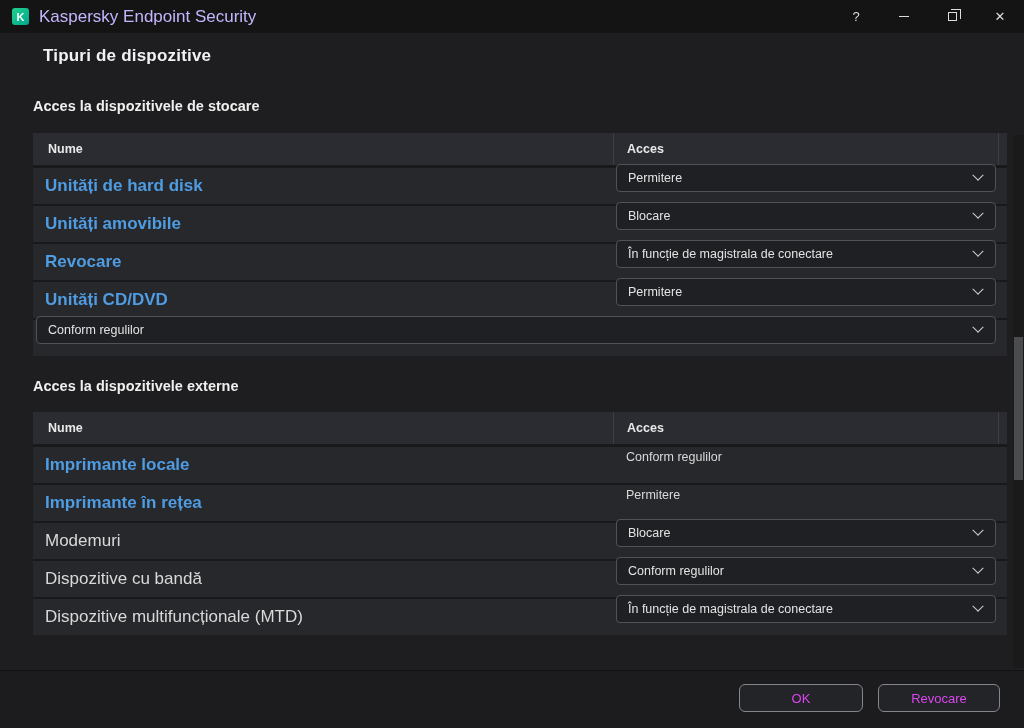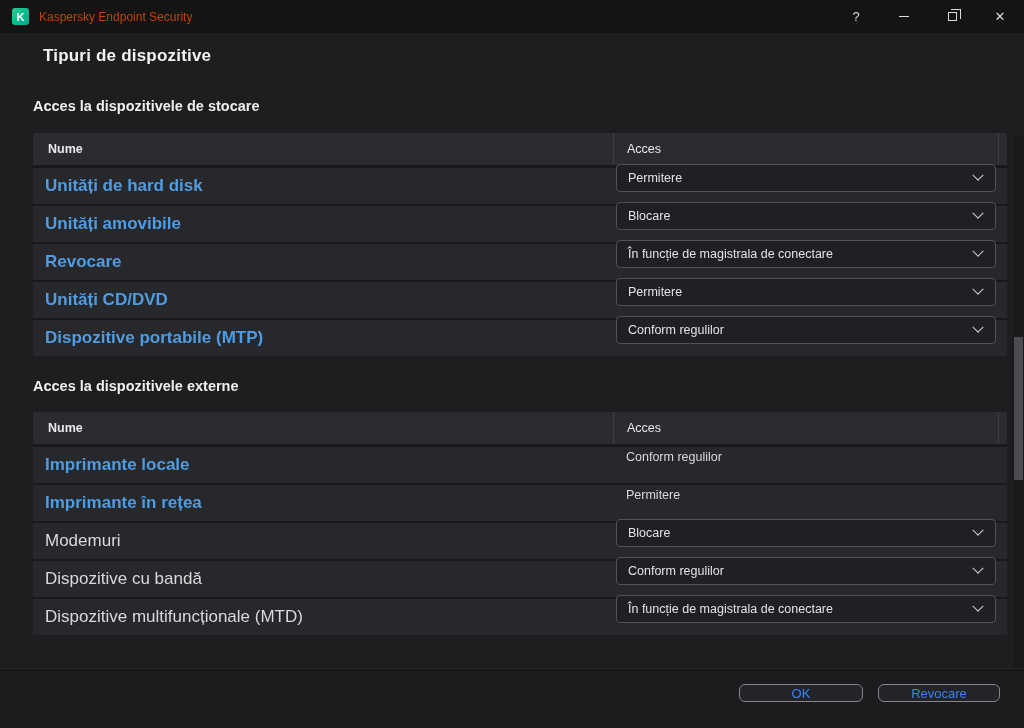--- a/index.html
+++ b/index.html
@@ -15,21 +15,21 @@
   .titlebar {
     position:absolute; top:0; left:0; width:1024px; height:33px;
     background:#141414; display:flex; align-items:center;
   }
   .logo {
     width:17px; height:17px; margin-left:12px; border-radius:3px;
     background:linear-gradient(135deg,#1fd18c,#00a88e);
     display:flex; align-items:center; justify-content:center;
     color:#ffffff; font-weight:bold; font-size:11px;
   }
-  .win-title { margin-left:10px; font-size:12px; color:#c2410c; }
+  .win-title { margin-left:10px; font-size:17px; color:#c4b5fd; }
   .win-controls { margin-left:auto; display:flex; height:33px; }
   .win-btn {
     width:48px; height:33px; display:flex; align-items:center; justify-content:center;
     color:#dcdcdc; font-size:13px; cursor:default;
   }
   .minimize-bar { width:10px; height:1px; background:#dcdcdc; display:block; }
   .restore-shape { width:9px; height:9px; border:1px solid #dcdcdc; position:relative; display:block; background:#141414; }
   .restore-shape::before {
     content:""; position:absolute; top:-4px; left:2px; width:9px; height:9px;
     border-top:1px solid #dcdcdc; border-right:1px solid #dcdcdc;
@@ -46,21 +46,21 @@
   .sec2 h2 { margin-top:22px; }
 
   .table { margin-top:19px; width:974px; background:#5eead4; }
   .sec2 .table { margin-top:18px; }
 
   .thead {
     display:flex; height:33px; background:#2b2c31; align-items:center;
     border-bottom:1px solid #1a1a1c;
   }
   .th-name { flex:0 0 580px; padding-left:15px; font-size:12.5px; font-weight:bold; color:#e9e9e9; }
-  .th-access { flex:1 1 auto; padding-left:13px; font-size:12.5px; font-weight:normal; color:#e9e9e9;
+  .th-access { flex:1 1 auto; padding-left:13px; font-size:12.5px; font-weight:bold; color:#e9e9e9;
     border-left:1px solid #3d3e44; align-self:stretch; display:flex; align-items:center; }
   .th-end { flex:0 0 9px; border-left:1px solid #3d3e44; align-self:stretch; }
 
   .row { display:flex; height:38px; align-items:center; background:#27282c; border-top:2px solid #19191b; }
   .row:first-of-type { border-top:none; }
   .cell-name { flex:0 0 580px; padding-left:12px; font-size:17px; color:#d9d9d9; white-space:nowrap; }
   .cell-name .link { color:#4f9ce2; font-weight:bold; text-decoration:none; cursor:pointer; }
   .cell-access { flex:1 1 auto; padding:0 11px 16px 3px; display:flex; align-items:center; }
 
   .select {
@@ -73,22 +73,22 @@
     transform:rotate(45deg) translate(-2px,-2px); flex:0 0 auto;
   }
   .static-access { font-size:12.5px; color:#d9d9d9; padding-left:10px; }
 
   
   .footer {
     position:absolute; left:0; top:670px; width:1024px; height:58px;
     background:#1c1c1e; border-top:1px solid #121214;
   }
   .btn {
-    position:absolute; top:13px; height:18px; border-radius:6px;
-    background:#232428; border:1px solid #85868c; color:#3b82f6;
+    position:absolute; top:13px; height:28px; border-radius:6px;
+    background:#232428; border:1px solid #85868c; color:#d946ef;
     font-size:13px; font-family:"Liberation Sans", sans-serif; cursor:default;
   }
   .btn-ok { right:161px; width:124px; }
   .btn-cancel { right:24px; width:122px; }
 
   
   .scrollbar {
     position:absolute; right:0; top:135px; width:11px; height:533px; background:#1a1a1a;
   }
   .scroll-thumb {
@@ -165,21 +165,20 @@
         <div class="cell-name"><span class="link">Unități CD/DVD</span></div>
         <div class="cell-access">
           <div class="select">
             <span>Permitere</span>
             <span class="chev"></span>
           </div>
         </div>
       </div>
 
       <div class="row">
-        <div class="cell-name"><span class="link">Dispozitive portabile (MTP)</span></div>
         <div class="cell-access">
           <div class="select">
             <span>Conform regulilor</span>
             <span class="chev"></span>
           </div>
         </div>
       </div>
     </div>
   </div>
 

